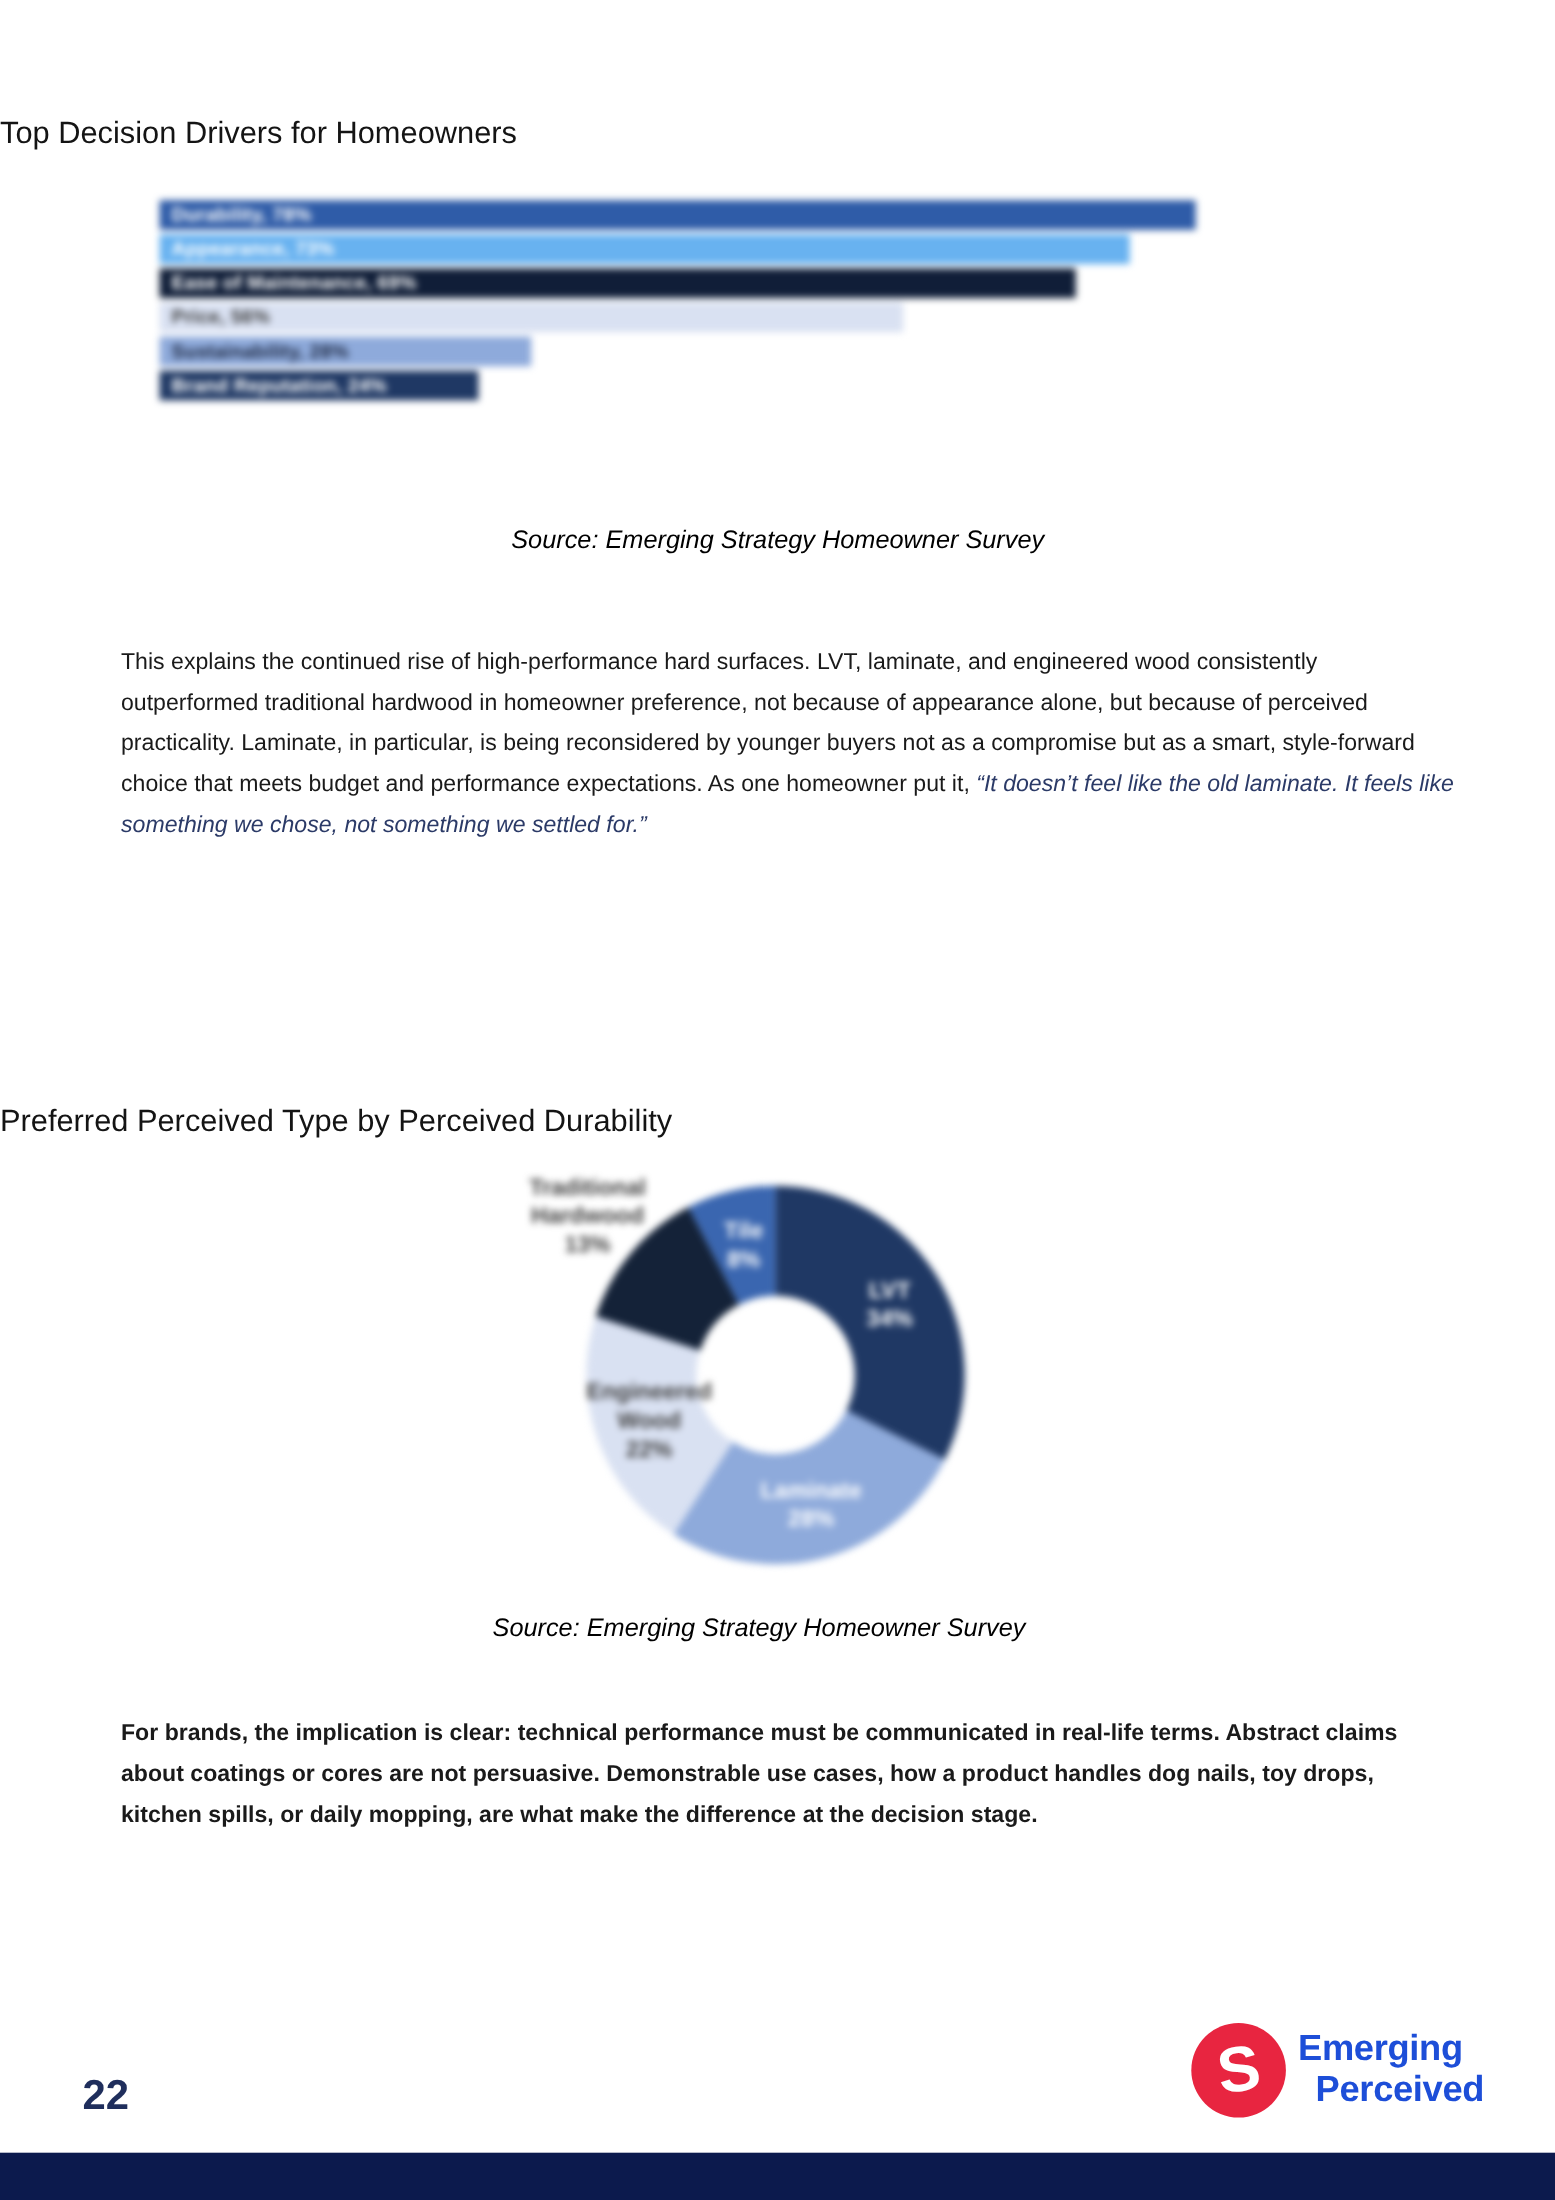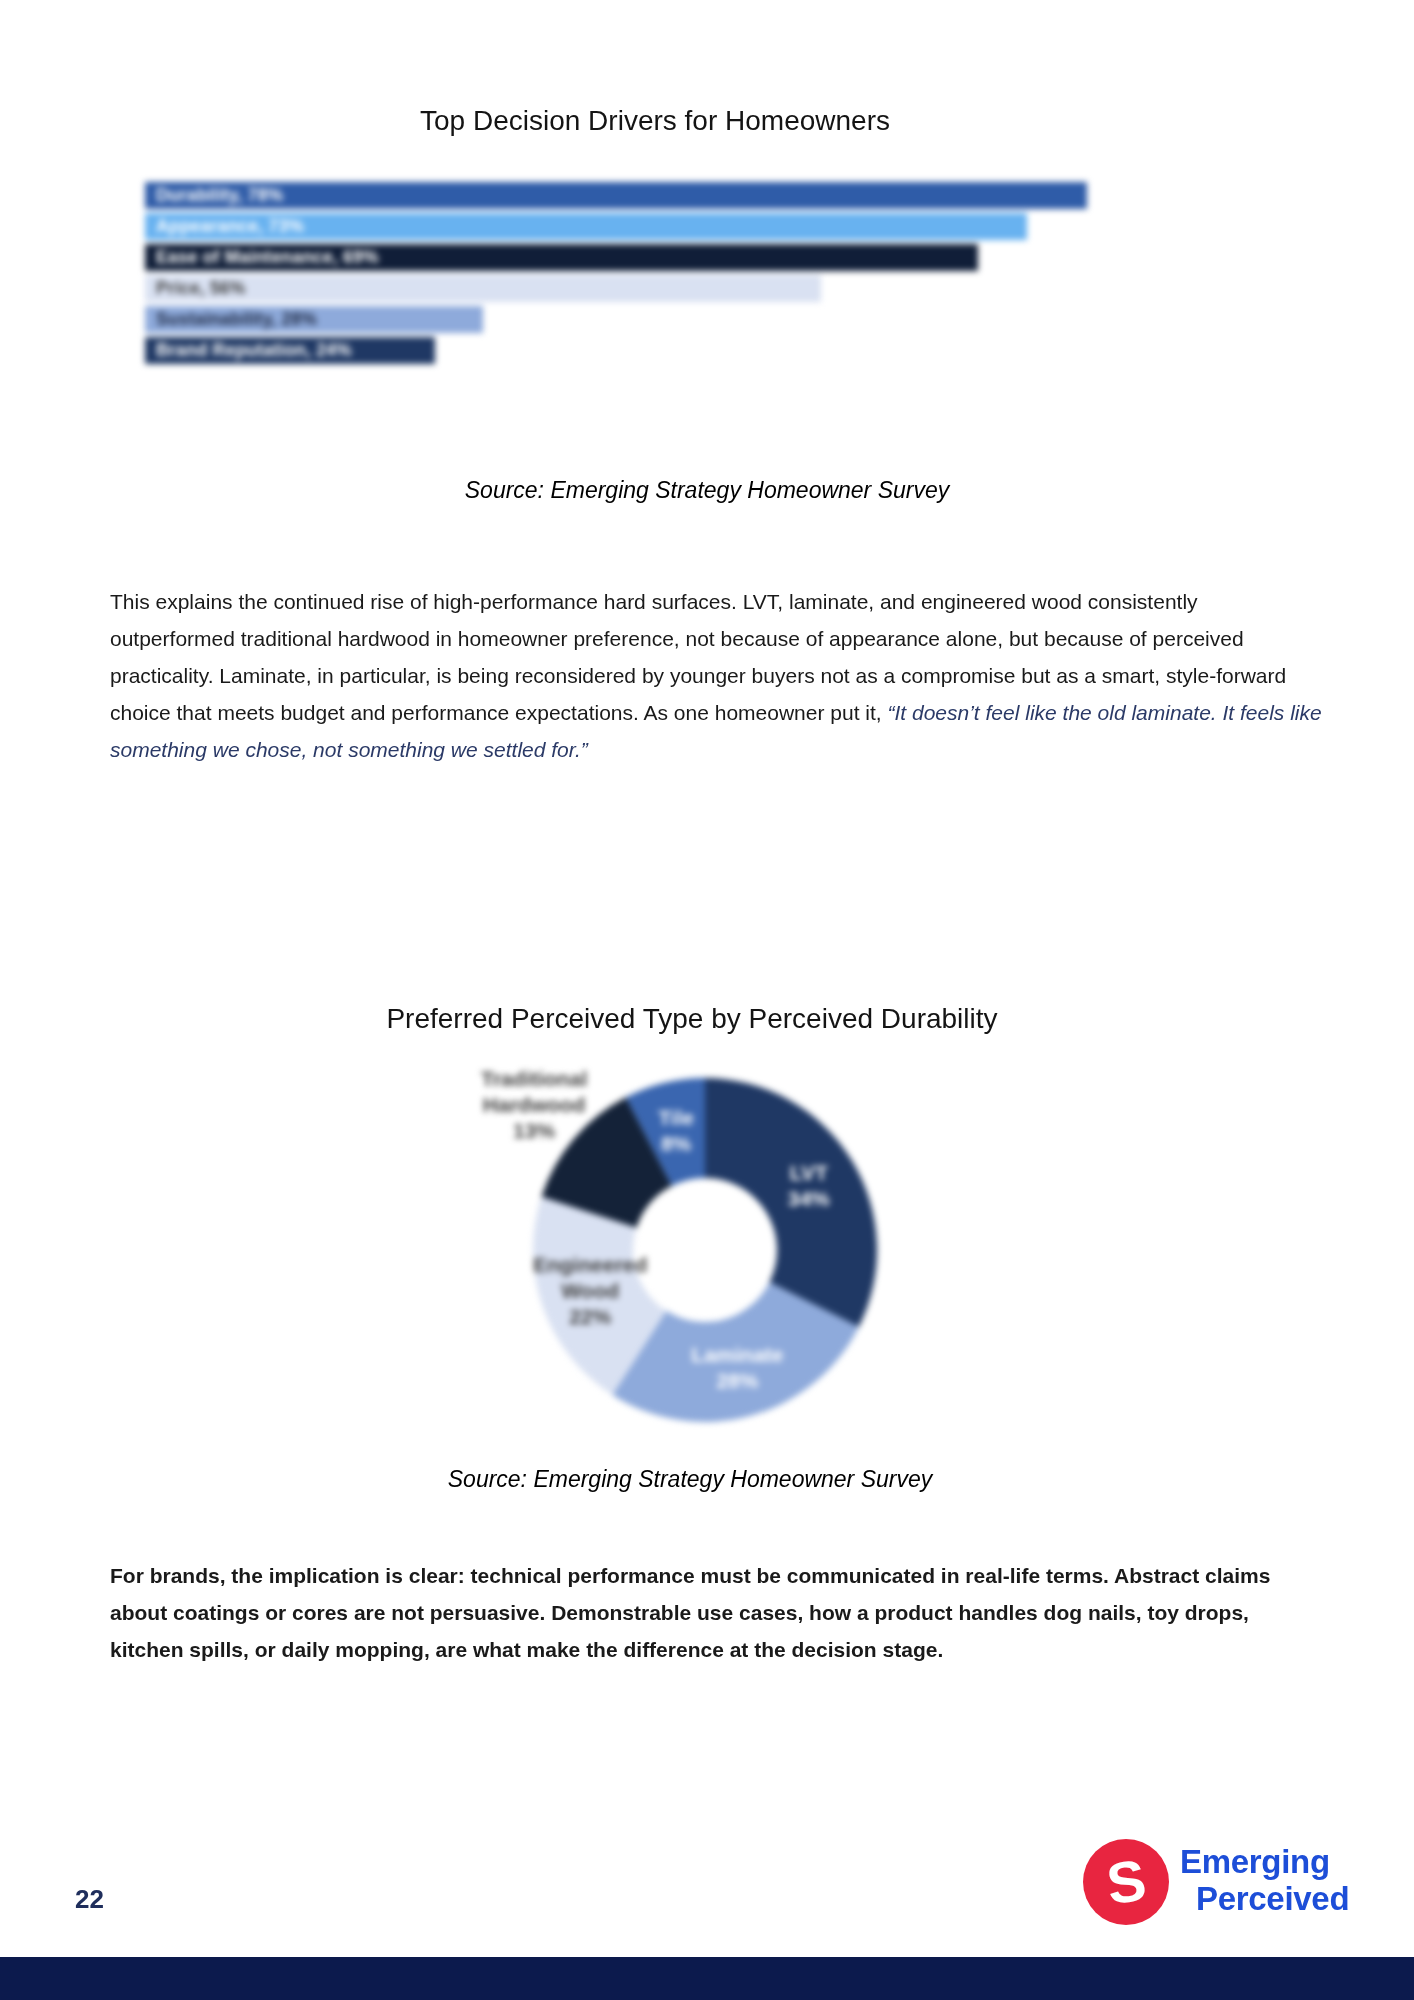--- a/index.html
+++ b/index.html
@@ -1,26 +1,26 @@
 <!DOCTYPE html>
 <html><head>
 <meta charset="utf-8">
 <style>
   html,body{margin:0;padding:0;background:#ffffff;}
   .page{position:relative;width:1414px;height:2000px;background:#ffffff;overflow:hidden;
         font-family:"Liberation Sans", sans-serif;color:#1a1a1a;}
   .abs{position:absolute;}
-  .chart-title{font-size:28px;line-height:36px;color:#141414;text-align:center;font-weight:500;}
+  .chart-title{font-size:28px;line-height:36px;color:#141414;text-align:left;font-weight:500;}
   .soft{filter:blur(3.2px);}
   .bars{display:flex;flex-direction:column;gap:4px;}
   .bar{height:27px;display:flex;align-items:center;white-space:nowrap;}
   .bar .lbl{font-size:17.5px;font-weight:700;padding-left:11px;letter-spacing:.2px;}
   .source{font-size:23px;font-style:italic;color:#000000;text-align:center;}
   .body-text{font-size:21px;line-height:37px;color:#1a1a1a;margin:0;}
-  .pgnum{font-size:26px;font-weight:bold;color:#1f2e5c;}
+  .pgnum{font-size:38px;font-weight:bold;color:#1f2e5c;}
   .logo-circle{width:86px;height:86px;border-radius:50%;display:flex;align-items:center;justify-content:center;}
   .logo-circle span{color:#ffffff;font-size:58px;font-weight:bold;transform:rotate(-8deg);line-height:1;}
   .logo-text{font-size:33px;line-height:37px;font-weight:bold;letter-spacing:-0.3px;}
   .logo-text .l2{padding-left:16px;display:block;}
   .bottom-bar{left:0;top:1957px;width:1414px;height:43px;}
   svg text{font-family:"Liberation Sans", sans-serif;}
 </style>
 </head>
 <body>
 

